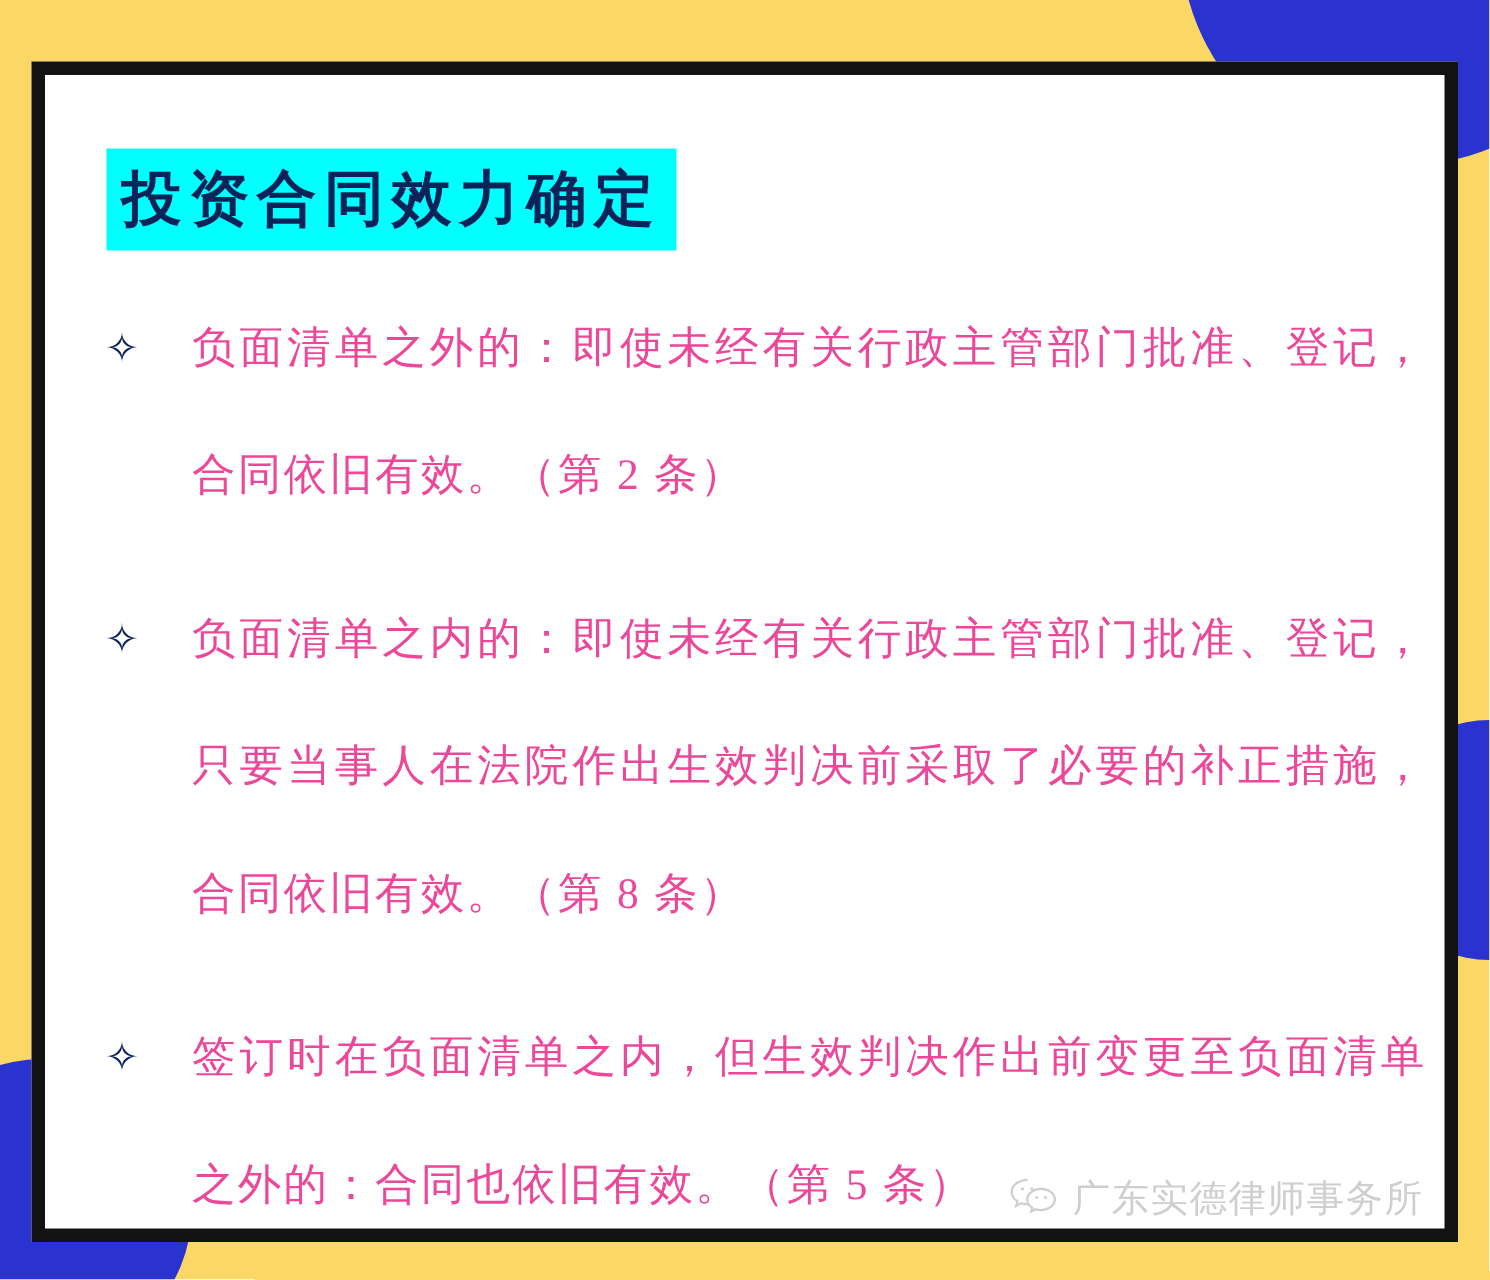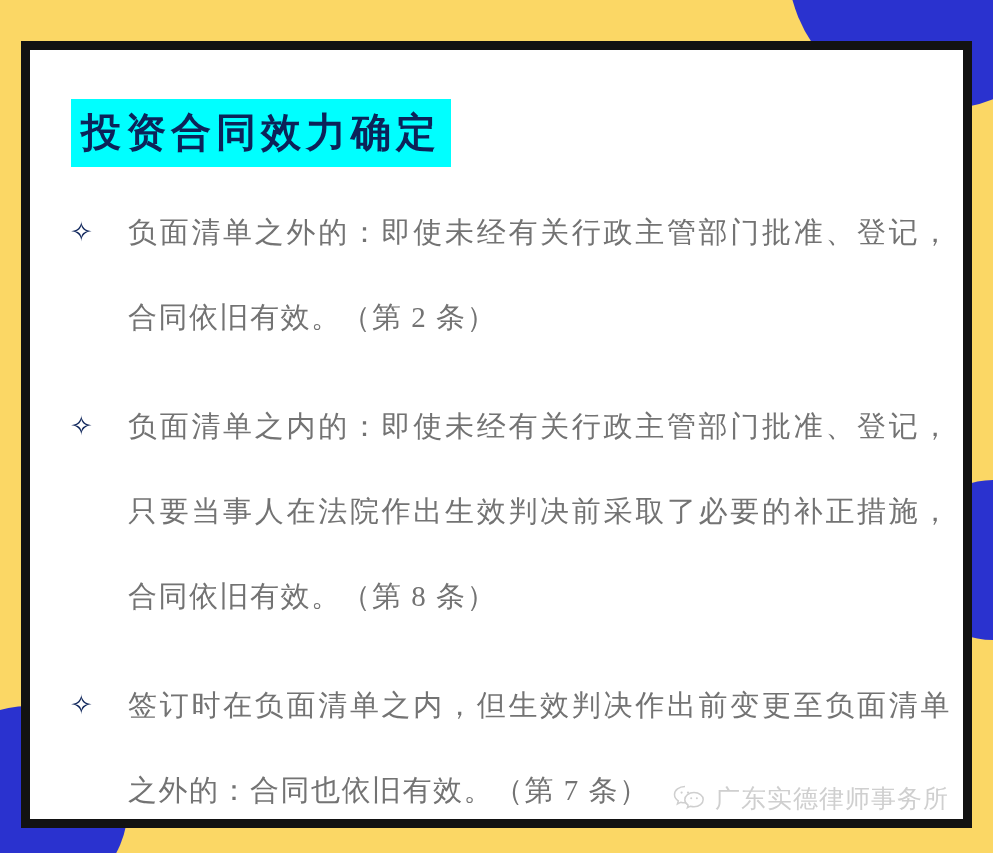--- a/index.html
+++ b/index.html
@@ -90,21 +90,21 @@
     width: 62px;
     color: #0C2359;
     font-size: 27px;
     line-height: 85px;
     text-align: left;
     padding-left: 4px;
     box-sizing: border-box;
   }
   .bullet-text {
     flex: 1 1 auto;
-    color: #737373;
+    color: #ec4899;
     font-size: 29px;
     line-height: 85px;
     letter-spacing: 1.5px;
     text-align: justify;
     text-justify: inter-ideograph;
     word-break: break-all;
     font-family: "Liberation Serif", "DejaVu Serif", serif;
   }
 
   
@@ -146,21 +146,21 @@
         <span class="bullet-text">负面清单之外的：即使未经有关行政主管部门批准、登记，合同依旧有效。（第 2 条）</span>
       </div>
 
       <div class="bullet-row">
         <span class="bullet-mark">✧</span>
         <span class="bullet-text">负面清单之内的：即使未经有关行政主管部门批准、登记，只要当事人在法院作出生效判决前采取了必要的补正措施，合同依旧有效。（第 8 条）</span>
       </div>
 
       <div class="bullet-row">
         <span class="bullet-mark">✧</span>
-        <span class="bullet-text">签订时在负面清单之内，但生效判决作出前变更至负面清单之外的：合同也依旧有效。（第 7 条）</span>
+        <span class="bullet-text">签订时在负面清单之内，但生效判决作出前变更至负面清单之外的：合同也依旧有效。（第 5 条）</span>
       </div>
 
     </div>
 
     <div id="watermark">
       <span>
         <svg id="wechat-icon" width="34" height="27" viewBox="0 0 34 27" fill="none" aria-hidden="true">
           <path d="M12 1.5C6 1.5 1.5 5.2 1.5 9.6c0 2.5 1.5 4.8 3.8 6.3L4.4 19l3.4-1.8c1.3.4 2.7.6 4.2.6.4 0 .8 0 1.2-.05" stroke="#CFCFCF" stroke-width="1.5" fill="none"></path>
           <circle cx="8.6" cy="7.6" r="1.1" fill="#CFCFCF"></circle>
           <circle cx="15.0" cy="7.6" r="1.1" fill="#CFCFCF"></circle>

